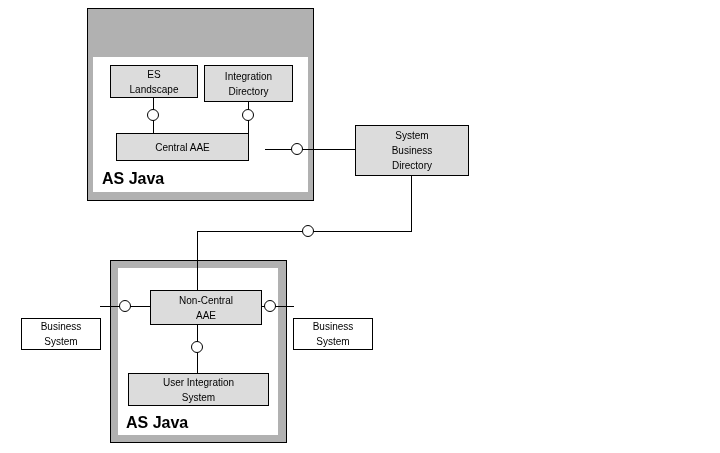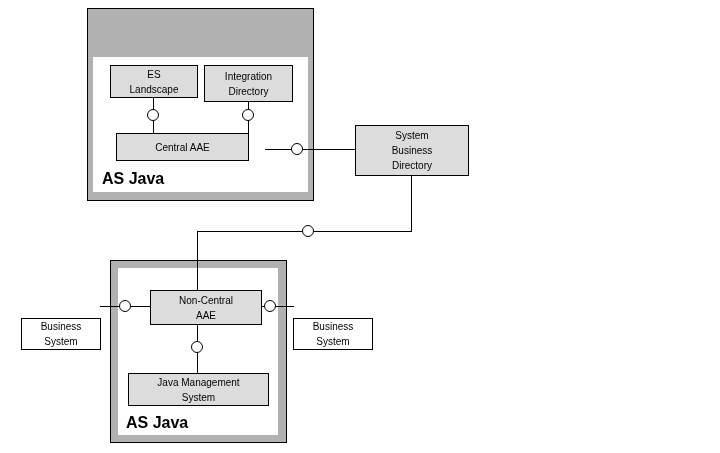--- a/index.html
+++ b/index.html
@@ -97,21 +97,21 @@
   </div>
 
   <div class="abs container-frame" style="left:110px; top:260px; width:175px; height:181px;"></div>
   <div class="abs container-interior" style="left:118px; top:268px; width:160px; height:167px;"></div>
 
   <div class="abs node-box" style="left:150px; top:290px; width:112px; height:35px;">
     <div>Non-Central</div>
     <div>AAE</div>
   </div>
   <div class="abs node-box" style="left:128px; top:373px; width:141px; height:33px;">
-    <div>Java Management</div>
+    <div>User Integration</div>
     <div>System</div>
   </div>
   <div class="abs platform-label" style="left:126px; top:417px;">AS Java</div>
 
   <div class="abs node-box white-fill" style="left:21px; top:291px; width:80px; height:32px;">
     <div>Business</div>
     <div>System</div>
   </div>
   <div class="abs node-box white-fill" style="left:293px; top:291px; width:80px; height:32px;">
     <div>Business</div>

